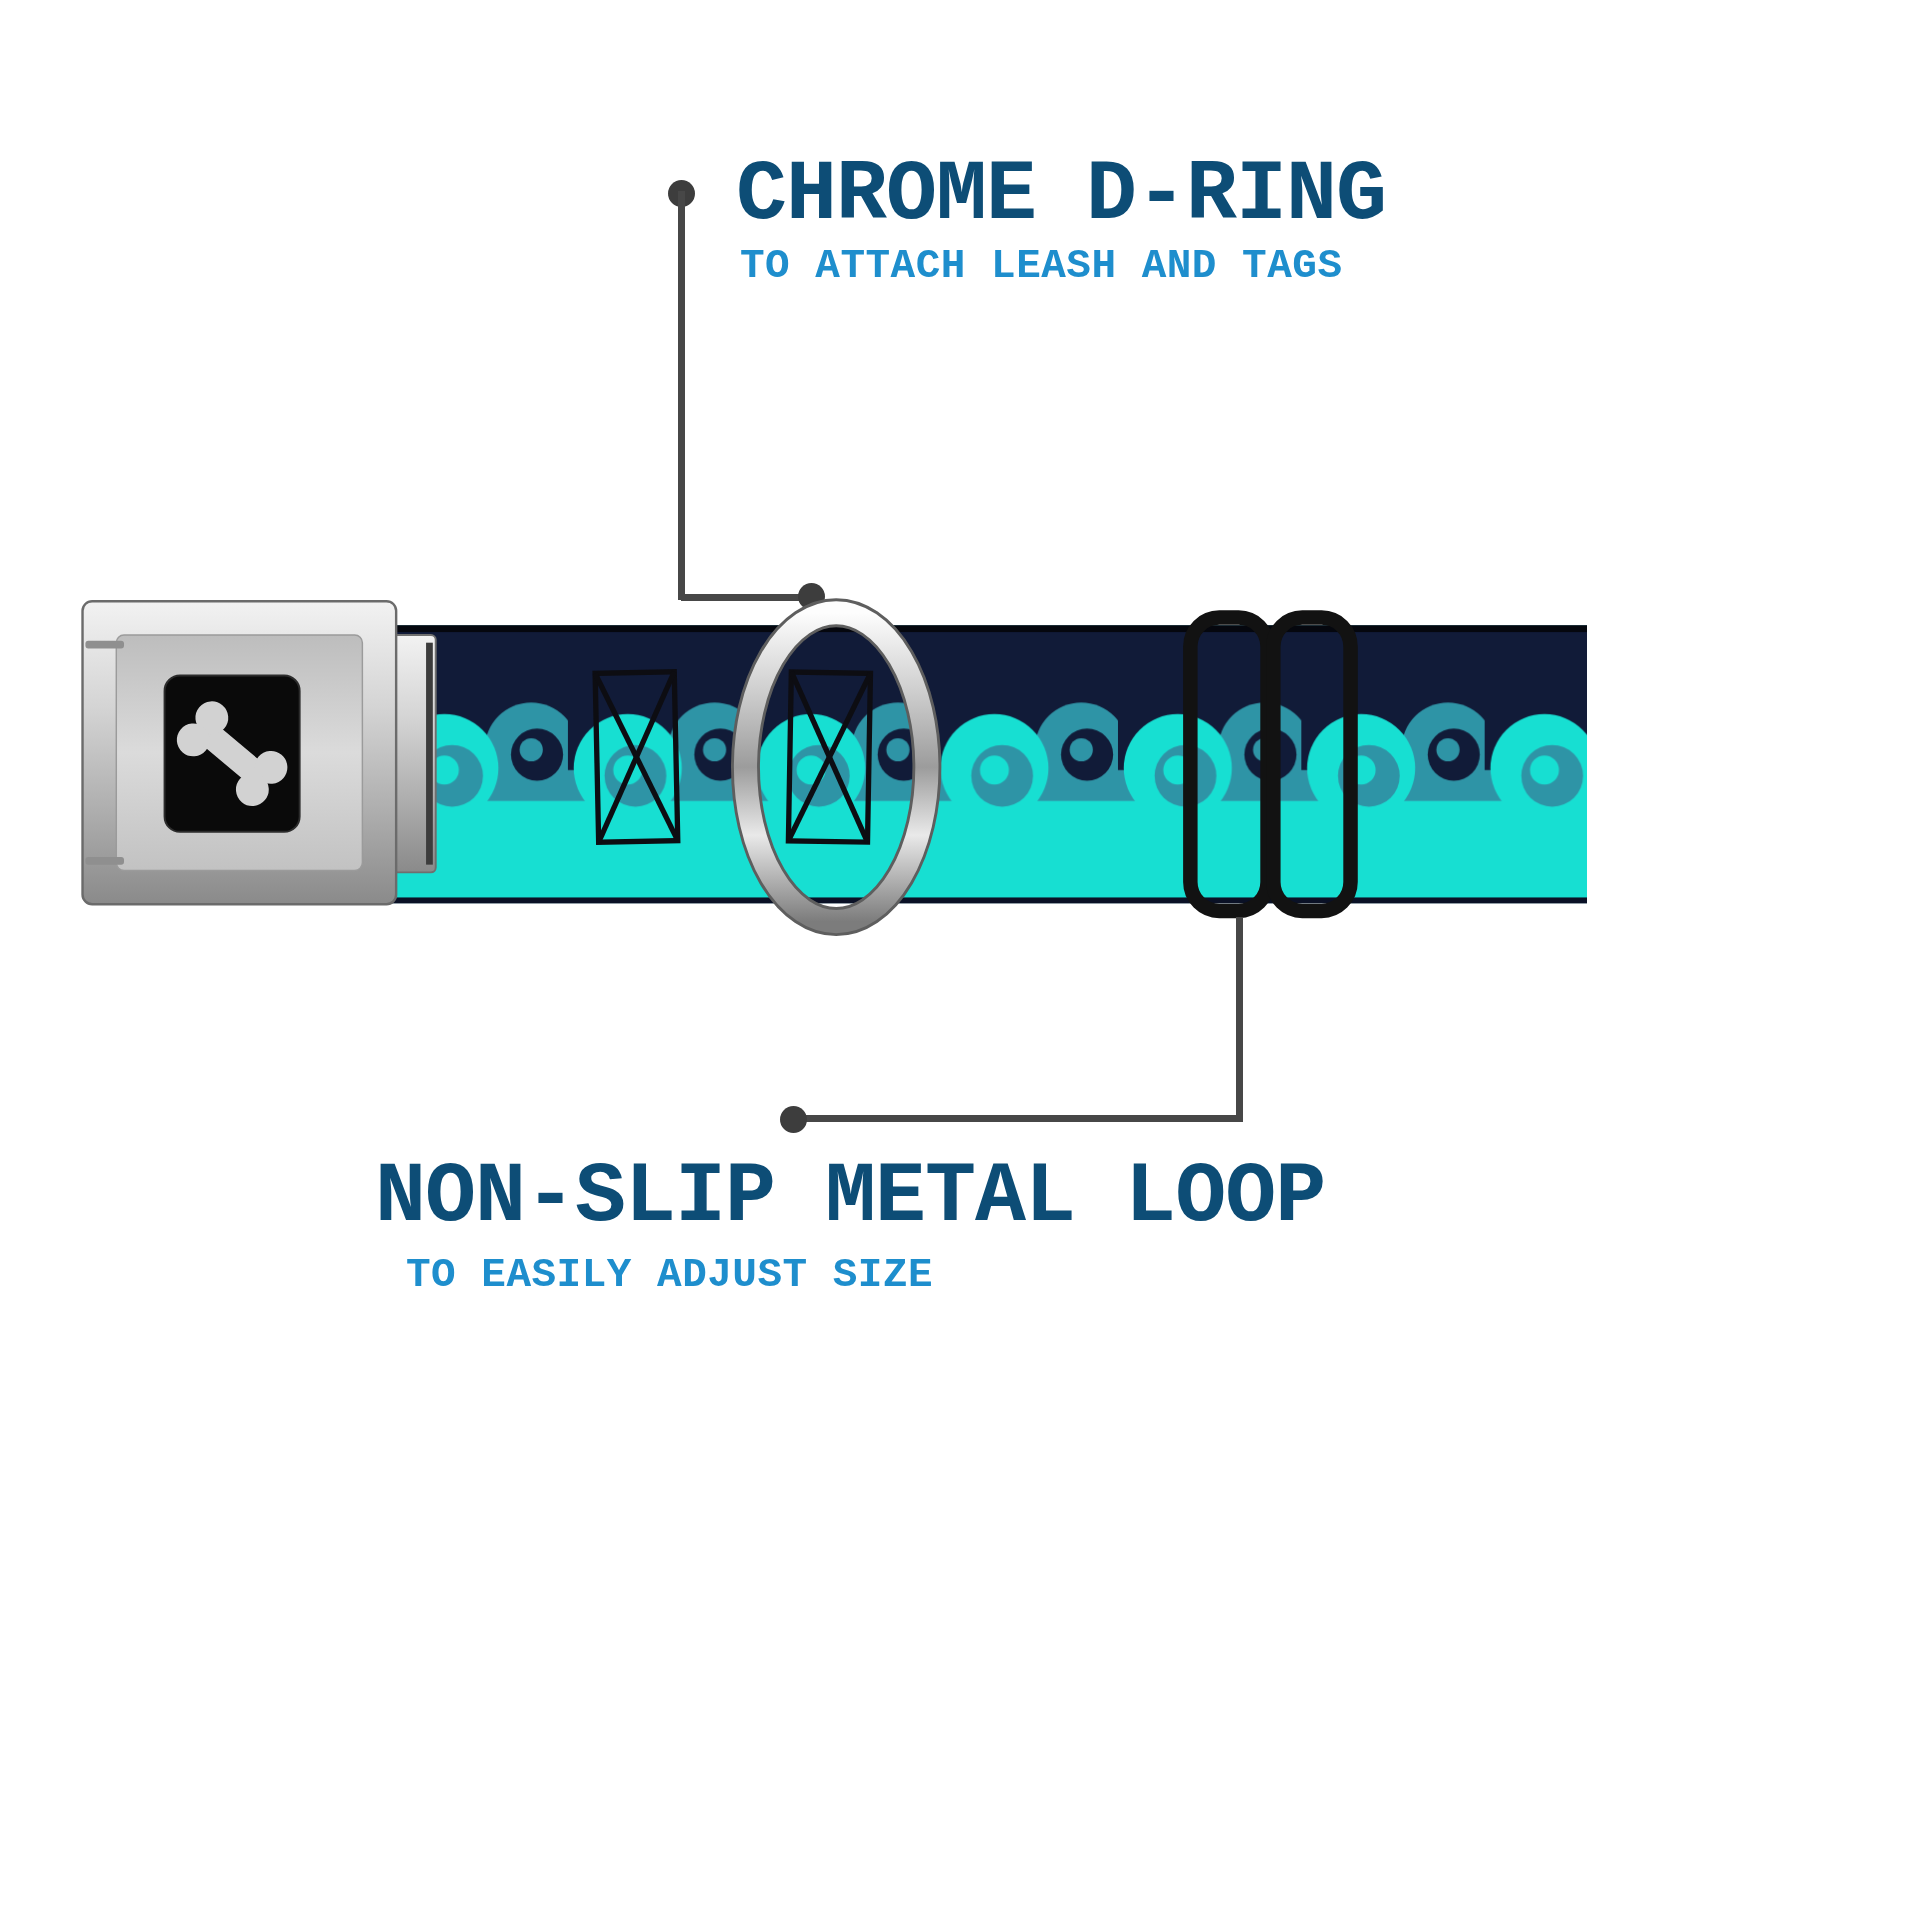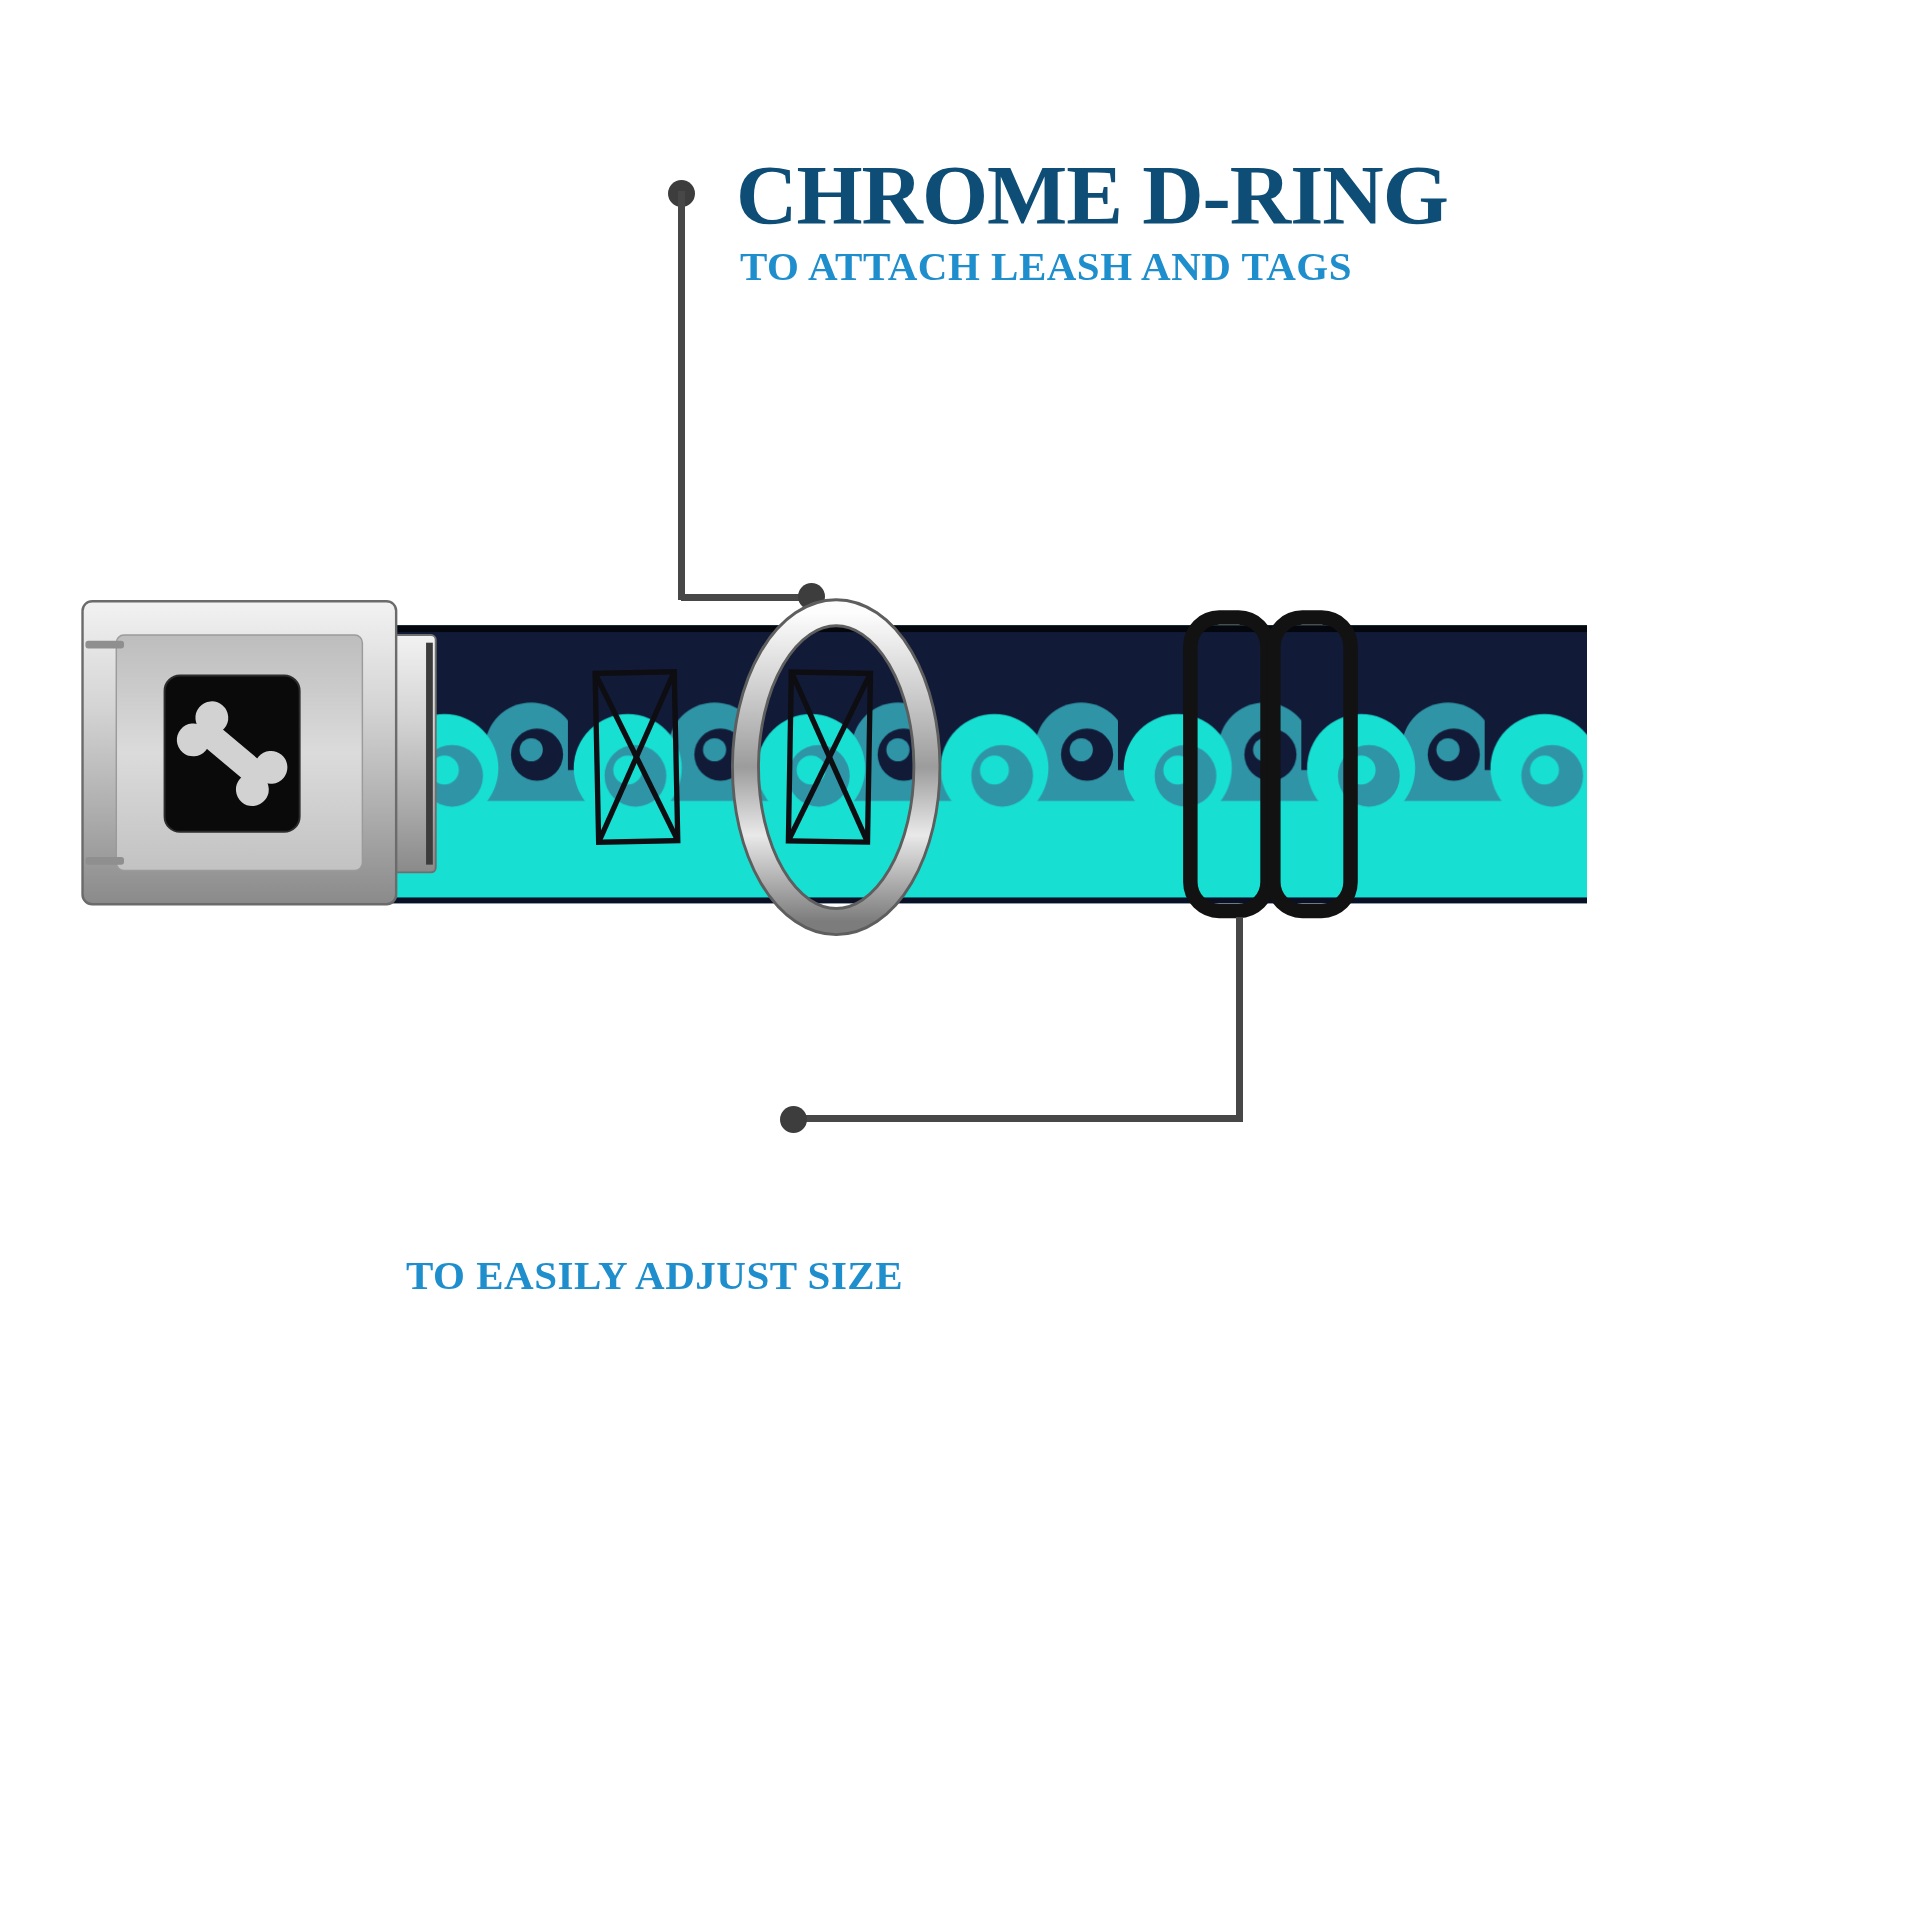--- a/index.html
+++ b/index.html
@@ -1,18 +1,18 @@
 <!DOCTYPE html>
 <html><head>
 <meta charset="utf-8">
 <style>
   html,body{margin:0;padding:0;background:#ffffff;}
   .canvas{
     position:relative;width:1587px;height:1931px;background:#ffffff;overflow:hidden;
-    font-family:Liberation Serif, serif;
+    font-family:Liberation Mono, monospace;
   }
   .title{
     position:absolute;font-weight:bold;font-size:85px;letter-spacing:-1px;
     color:#0d4d76;white-space:nowrap;line-height:1;
   }
   .subtitle{
     position:absolute;font-weight:bold;font-size:41px;letter-spacing:0.5px;
     color:#1e8ecd;white-space:nowrap;line-height:1;
   }
   .dot{
@@ -109,16 +109,17 @@
     <g fill="none" stroke="#121212" stroke-width="15">
       <rect x="1233" y="40" width="80" height="304" rx="30"></rect>
       <rect x="1319" y="40" width="80" height="304" rx="30"></rect>
     </g>
   </svg>
 
   <div class="cline" style="left:1236px;top:917px;width:6.8px;height:205px;"></div>
   <div class="cline" style="left:796px;top:1115px;width:446px;height:6.8px;"></div>
   <div class="dot" style="left:780px;top:1106px;"></div>
 
+  <div class="title" style="left:375px;top:1155px;">NON-SLIP METAL LOOP</div>
   <div class="subtitle" style="left:378px;top:1255px;margin-left:28px;">TO EASILY ADJUST SIZE</div>
 
 </div>
 
 
 </body></html>

